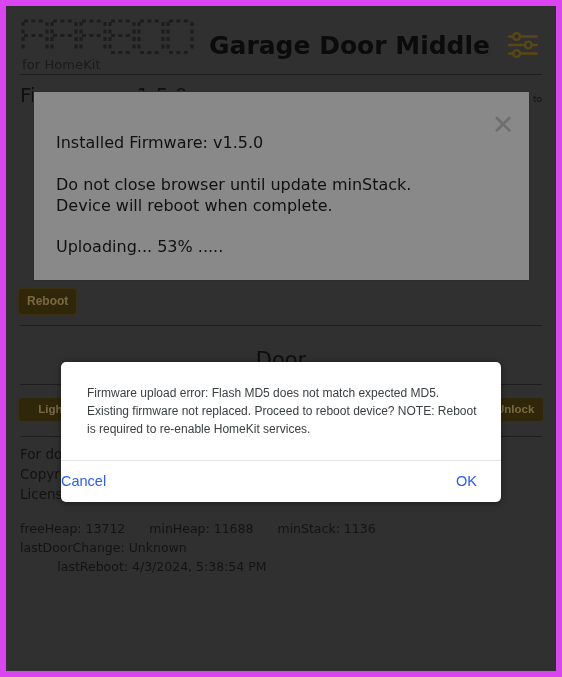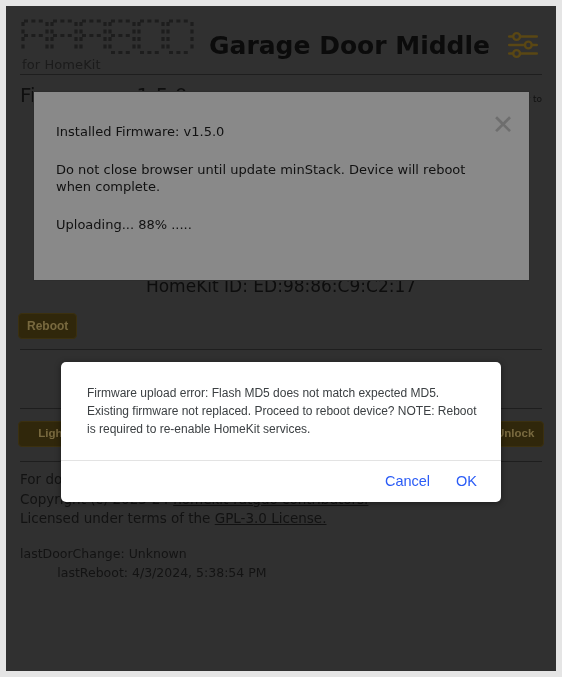--- a/index.html
+++ b/index.html
@@ -5,21 +5,21 @@
   * { box-sizing: border-box; }
   html, body {
     margin: 0; padding: 0;
     width: 562px; height: 677px;
     overflow: hidden;
     font-family: "DejaVu Sans", sans-serif;
   }
   #root {
     position: relative;
     width: 562px; height: 677px;
-    background: #e5e5e5;
+    background: #d946ef;
   }
 
   
   .page {
     position: absolute;
     left: 6px; top: 6px;
     width: 550px; height: 665px;
     background: #4a4a4a;
     overflow: hidden;
   }
@@ -125,22 +125,22 @@
     color: #6e6e6e;
     font-size: 27px;
     line-height: 22px;
     text-align: center;
     font-weight: bold;
     cursor: pointer;
     font-family: "DejaVu Sans", sans-serif;
   }
   .fw-body { padding: 24px 60px 0 22px; }
   .fw-body p {
-    margin: 8px 0 21px 0;
-    font-size: 13px;
+    margin: 17px 0 21px 0;
+    font-size: 16px;
     color: #111;
     line-height: 1.3;
   }
 
   
   .confirm {
     position: absolute;
     left: 61px; top: 362px;
     width: 440px;
     background: #fff;
@@ -151,21 +151,21 @@
   .confirm-msg {
     padding: 22px 24px 22px 26px;
     font-size: 12px;
     color: #3c4043;
     line-height: 1.5;
     font-family: "Liberation Sans", sans-serif;
   }
   .confirm-actions {
     border-top: 1px solid #e3e3e3;
     display: flex;
-    justify-content: flex-end;
+    justify-content: space-between;
     align-items: center;
     gap: 26px;
     padding: 12px 24px 13px 0;
   }
   .confirm-btn {
     color: #2b5cf6;
     font-size: 14.5px;
     font-family: "Liberation Sans", sans-serif;
     cursor: pointer;
     background: none; border: none; padding: 0;
@@ -247,21 +247,20 @@
       <div class="fwline">
         <div class="fwtext">Firmware: v1.5.0</div>
         <div class="fwnote">If you wish to re-pair to</div>
       </div>
     </div>
 
     <div class="netblock" style="margin-top:104px;">
       <div>Netmask: 255.255.255.0</div>
       <div>Gateway IP: 192.168.29.3</div>
       <div class="sp"></div>
-      <div>HomeKit ID: ED:98:86:C9:C2:17</div>
     </div>
 
     <div class="btnrow" style="margin-top:14px;">
       <button class="btn">Reboot</button>
     </div>
     <div class="hr" style="margin-top:10px;"></div>
 
     <div class="heading-center">Door</div>
     <div class="hr" style="margin-top:12px;"></div>
 
@@ -277,38 +276,48 @@
     <div class="hr" style="margin-top:14px;"></div>
 
     <div class="footer">
       <div><span>For documentation and support see the </span><a href="#">GitHub</a><span> page.</span></div>
       <div><span>Copyright (c) 2023-24 </span><a href="#">homekit-ratgdo contributors.</a></div>
       <div><span>Licensed under terms of the </span><a href="#">GPL-3.0 License.</a></div>
     </div>
 
     <div class="stats">
       <div>
+        <span>freeHeap:</span>
+        <span>13712</span>
+        <span class="gapc"></span>
+        <span>minHeap:</span>
+        <span>11688</span>
+        <span class="gapc"></span>
+        <span>minStack:</span>
+        <span>1136</span>
+      </div>
+      <div>
         <span>lastDoorChange:</span>
         <span>Unknown</span>
       </div>
       <div>
         <span class="lbl">lastReboot:</span>
         <span>4/3/2024, 5:38:54 PM</span>
       </div>
     </div>
   </div>
 
   <div class="dim"></div>
 
   <div class="fw-modal">
     <div class="fw-close">✕</div>
     <div class="fw-body">
       <p>Installed Firmware: v1.5.0</p>
       <p>Do not close browser until update minStack. Device will reboot when complete.</p>
-      <p>Uploading... 88% .....</p>
+      <p>Uploading... 53% .....</p>
     </div>
   </div>
 
   <div class="confirm">
     <div class="confirm-msg">Firmware upload error: Flash MD5 does not match expected MD5. Existing firmware not replaced. Proceed to reboot device? NOTE: Reboot is required to re-enable HomeKit services.</div>
     <div class="confirm-actions">
       <button class="confirm-btn">Cancel</button>
       <button class="confirm-btn">OK</button>
     </div>
   </div>

